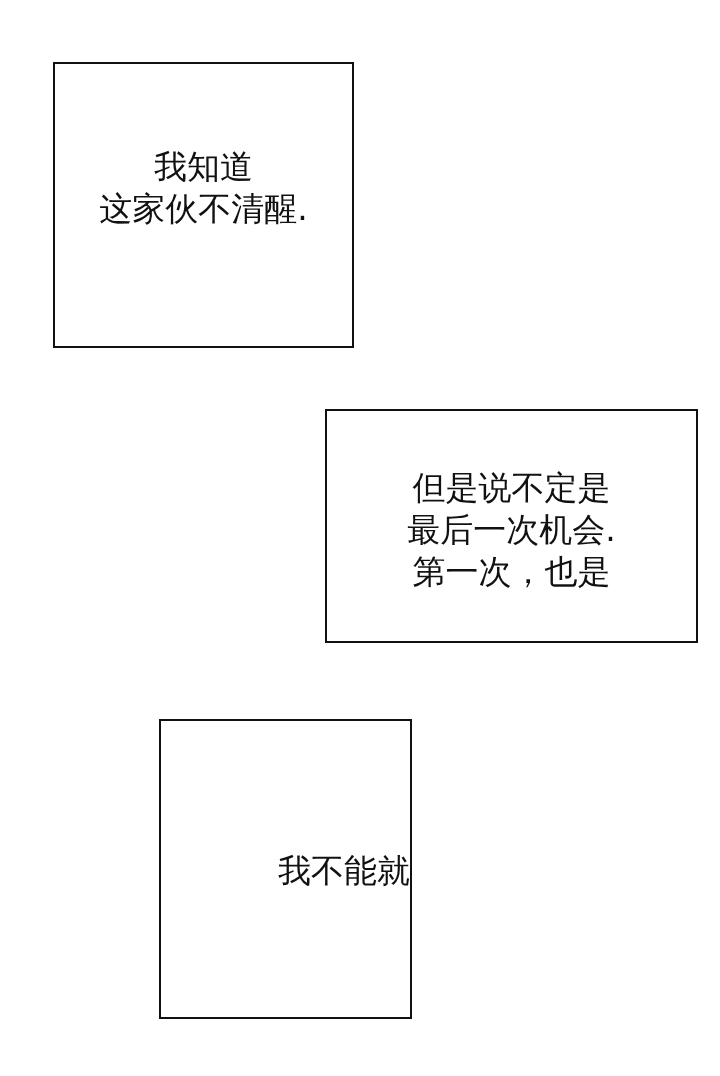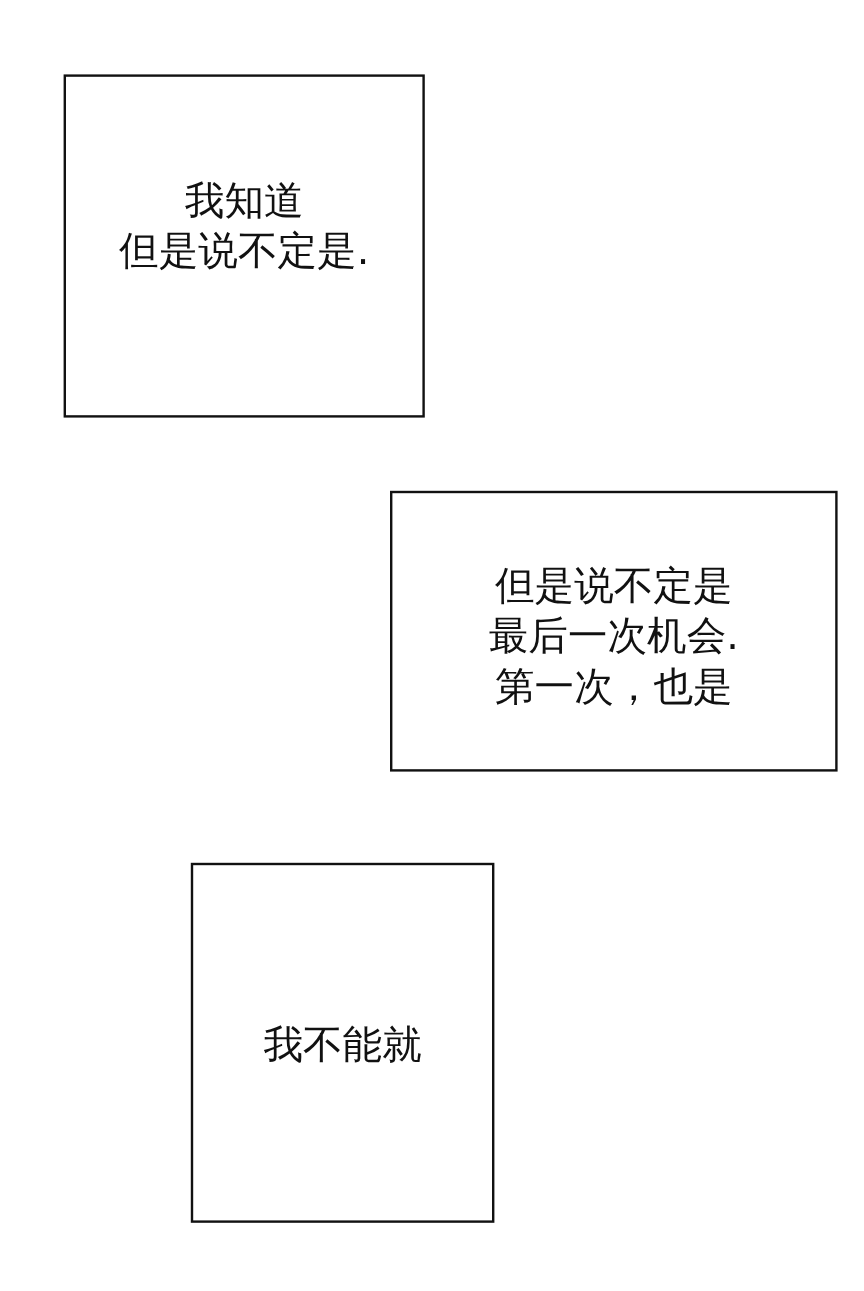--- a/index.html
+++ b/index.html
@@ -51,32 +51,33 @@
       height: 234px;
     }
     #panel-2 .caption {
       margin-top: 8px;
     }
     #panel-3 {
       left: 159px;
       top: 719px;
       width: 253px;
       height: 300px;
+      justify-content: flex-end;
     }
     #panel-3 .caption {
       margin-top: 4px;
     }
   </style>
 </head>
 <body>
 
 <div class="panel" id="panel-1">
   <div class="caption">
     <span class="line">我知道</span>
-    <span class="line">但是说不定是.</span>
+    <span class="line">这家伙不清醒.</span>
   </div>
 </div>
 
 <div class="panel" id="panel-2">
   <div class="caption">
     <span class="line">但是说不定是</span>
     <span class="line">最后一次机会.</span>
     <span class="line">第一次，也是</span>
   </div>
 </div>

